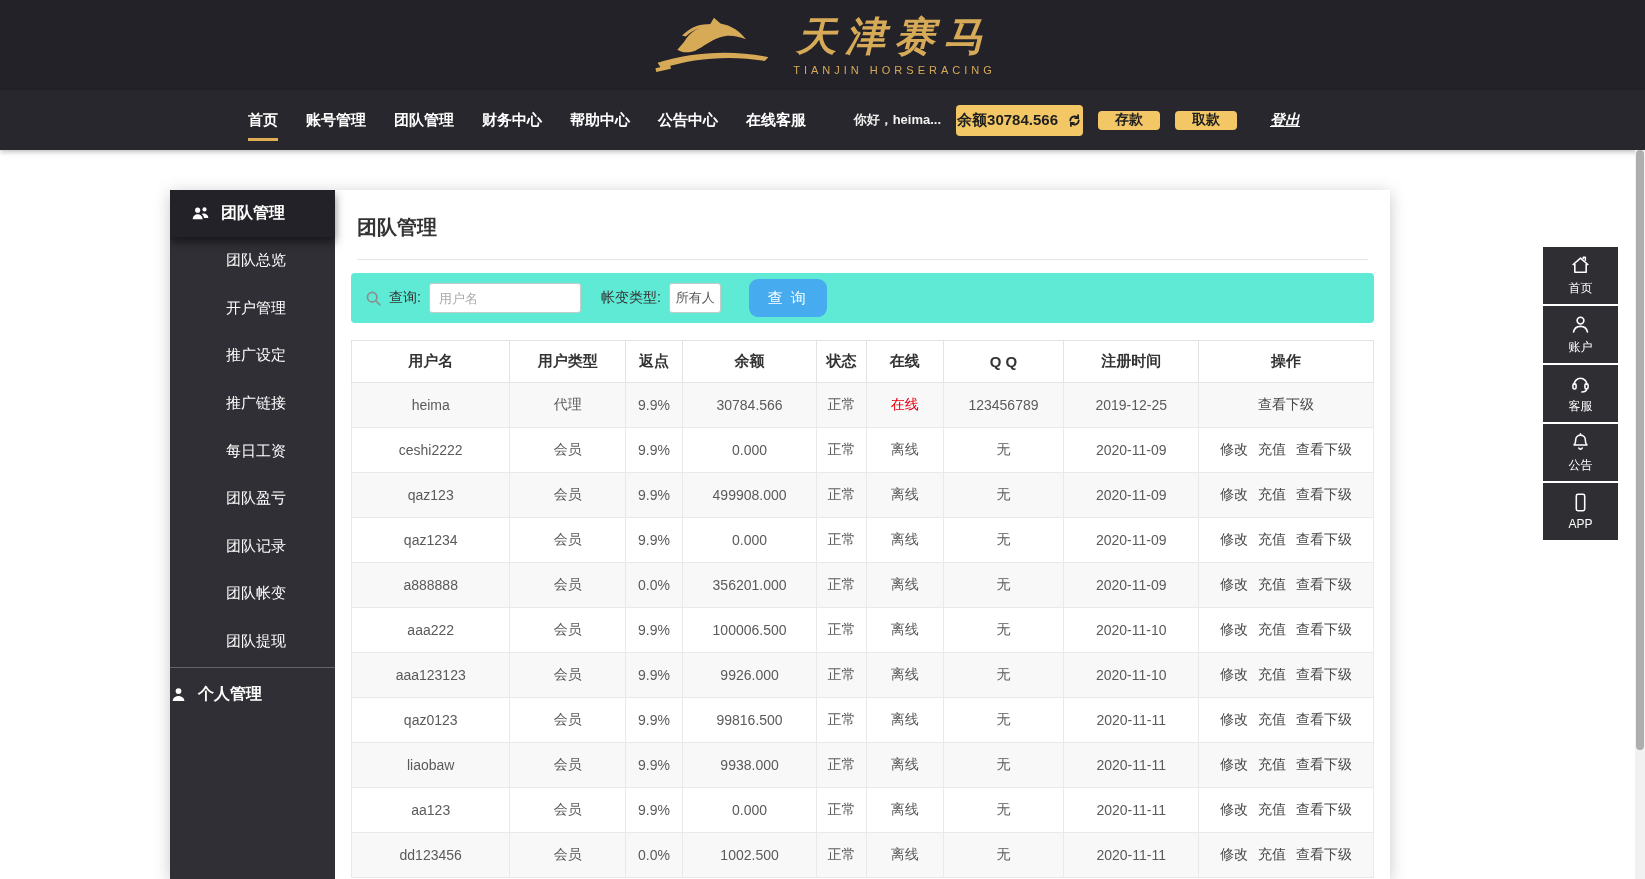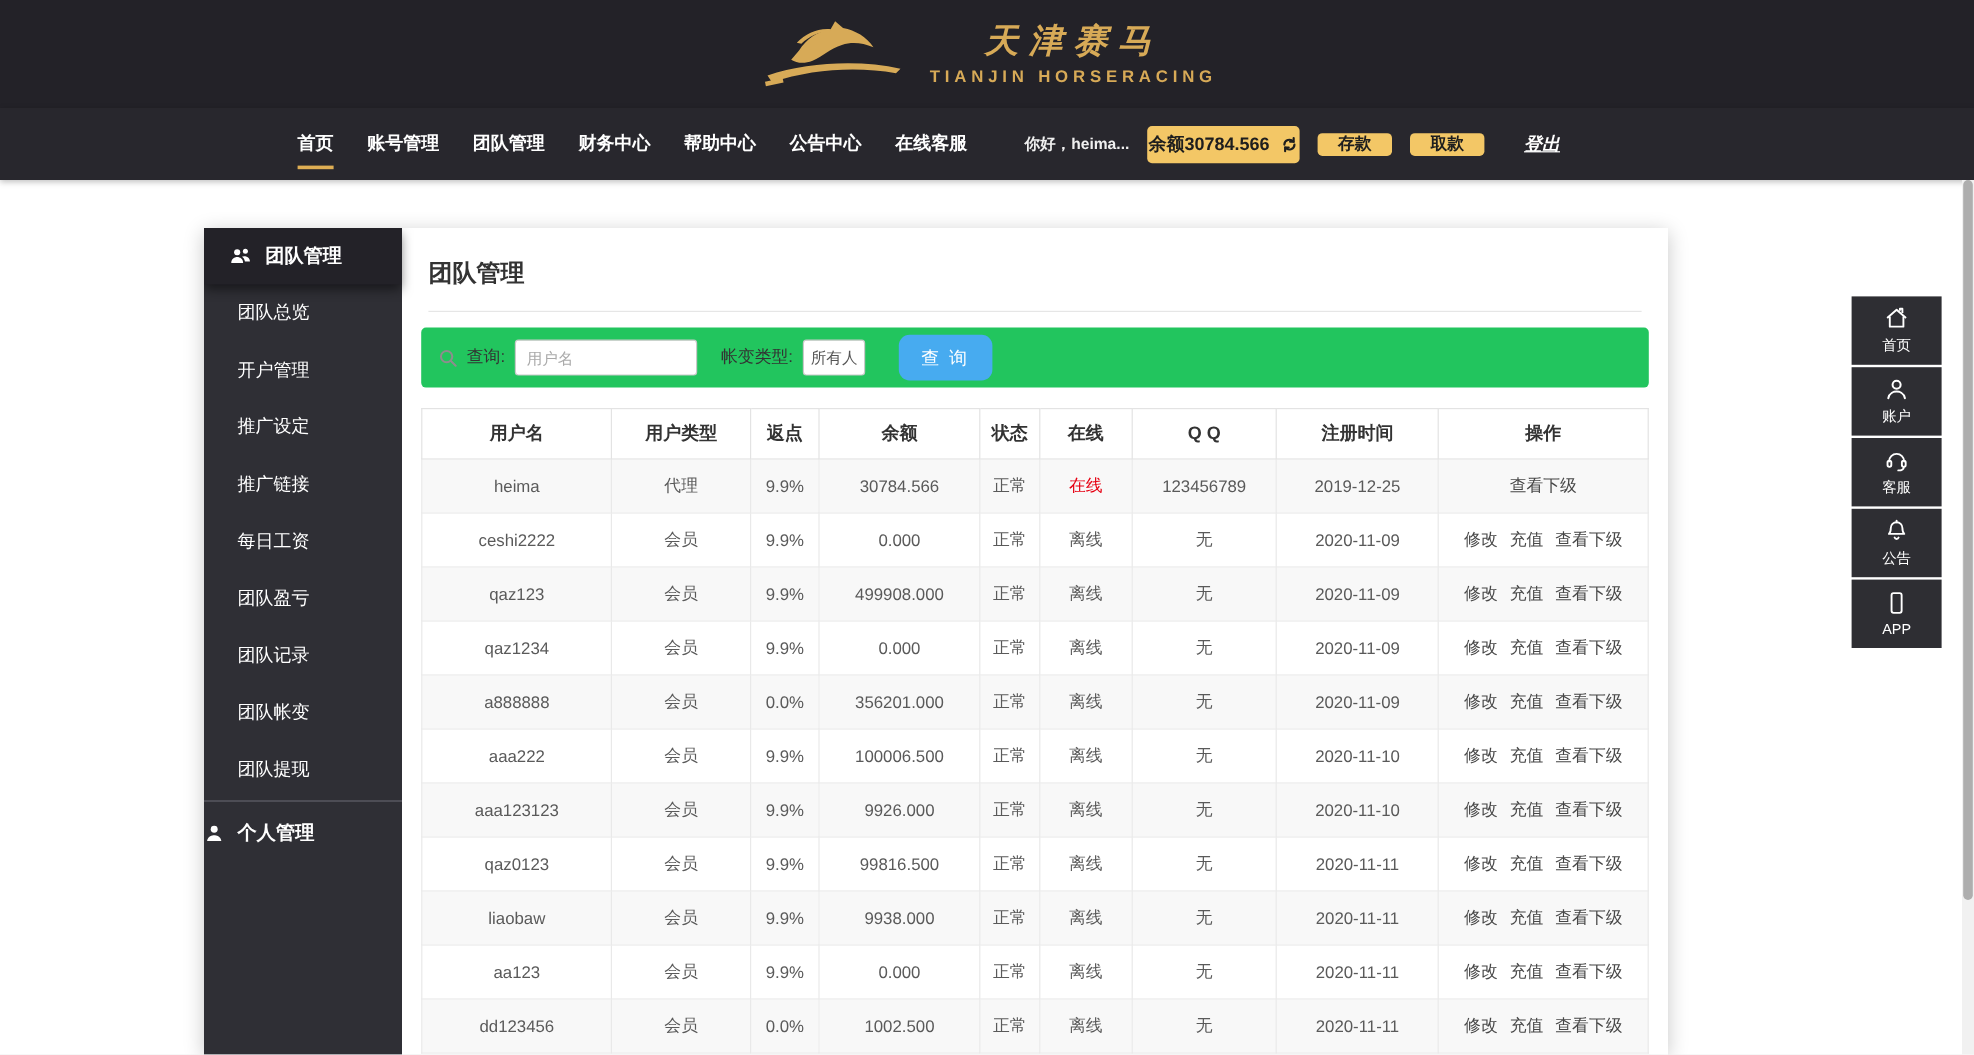--- a/index.html
+++ b/index.html
@@ -9,22 +9,22 @@
     overflow:hidden; font-family:"Liberation Sans",sans-serif;
   }
   
   .top-header{
     position:absolute; left:0; top:0; width:100%; height:90px;
     background:#232228; display:flex; align-items:center; justify-content:center;
   }
   .logo{ display:flex; align-items:center; gap:16px; }
   .logo-svg{ width:128px; height:62px; }
   .logo-text{ display:flex; flex-direction:column; align-items:center; }
-  .logo-cn{ color:#d7aa57; font-size:28px; font-weight:bold; font-style:italic; letter-spacing:9px; line-height:1.1;}
-  .logo-en{ color:#d7aa57; font-size:14px; font-weight:bold; letter-spacing:4px; margin-top:6px;}
+  .logo-cn{ color:#d7aa57; font-size:40px; font-weight:bold; font-style:italic; letter-spacing:9px; line-height:1.1;}
+  .logo-en{ color:#d7aa57; font-size:11px; font-weight:normal; letter-spacing:4px; margin-top:6px;}
   
   .nav-bar{
     position:absolute; left:0; top:90px; width:100%; height:60px;
     background:#28272d; display:flex; align-items:center;
     box-shadow:0 2px 5px rgba(0,0,0,.25);
   }
   .nav-items{ display:flex; margin-left:238px; height:60px; }
   .nav-item{
     color:#fff; font-size:15px; font-weight:bold; padding:0 10px; height:60px;
     line-height:60px; position:relative; cursor:pointer; white-space:nowrap; margin-right:8px;
@@ -50,34 +50,34 @@
     background:#fff; box-shadow:0 3px 16px rgba(0,0,0,.22); overflow:hidden;
   }
   
   .sidebar{ position:absolute; left:0; top:0; width:165px; height:100%; background:#2f2f35; }
   .side-header{
     height:47px; background:#232228; display:flex; align-items:center; padding-left:21px;
     gap:11px; color:#fff; font-size:16px; font-weight:bold; cursor:pointer;
     box-shadow:0 5px 9px rgba(0,0,0,.5); position:relative; z-index:2;
   }
   .side-item{
-    height:47.6px; display:flex; align-items:center; padding-left:28px;
+    height:47.6px; display:flex; align-items:center; padding-left:56px;
     color:#fff; font-size:15px; cursor:pointer;
   }
   .side-divider{ border-top:1px solid #63636a; margin:2px 0; }
   .side-personal{
     height:48px; display:flex; align-items:center; gap:11px;
     color:#fff; font-size:16px; font-weight:bold; cursor:pointer;
   }
   
   .content{ position:absolute; left:165px; top:0; right:0; bottom:0; padding:0 16px; background:#fff; }
   .page-title{ padding:24px 6px 0 6px; font-size:20px; font-weight:bold; color:#333; }
   .title-rule{ border-bottom:1px solid #e6e6e6; margin:18px 6px 0 6px; }
   .search-panel{
-    margin-top:13px; height:50px; background:#22c55e; border-radius:4px;
+    margin-top:13px; height:50px; background:#5eead4; border-radius:4px;
     display:flex; align-items:center; padding:0 14px;
   }
   .search-label{ font-size:14px; color:#333; margin:0 8px 0 7px; white-space:nowrap; }
   .query-input{
     width:152px; height:30px; border:1px solid #c9c9c9; border-radius:3px;
     padding:0 9px; font-size:13px; color:#333; background:#fff; outline:none;
     font-family:"Liberation Sans",sans-serif;
   }
   .query-input::placeholder{ color:#a9a9a9; }
   .type-label{ margin-left:20px; }

